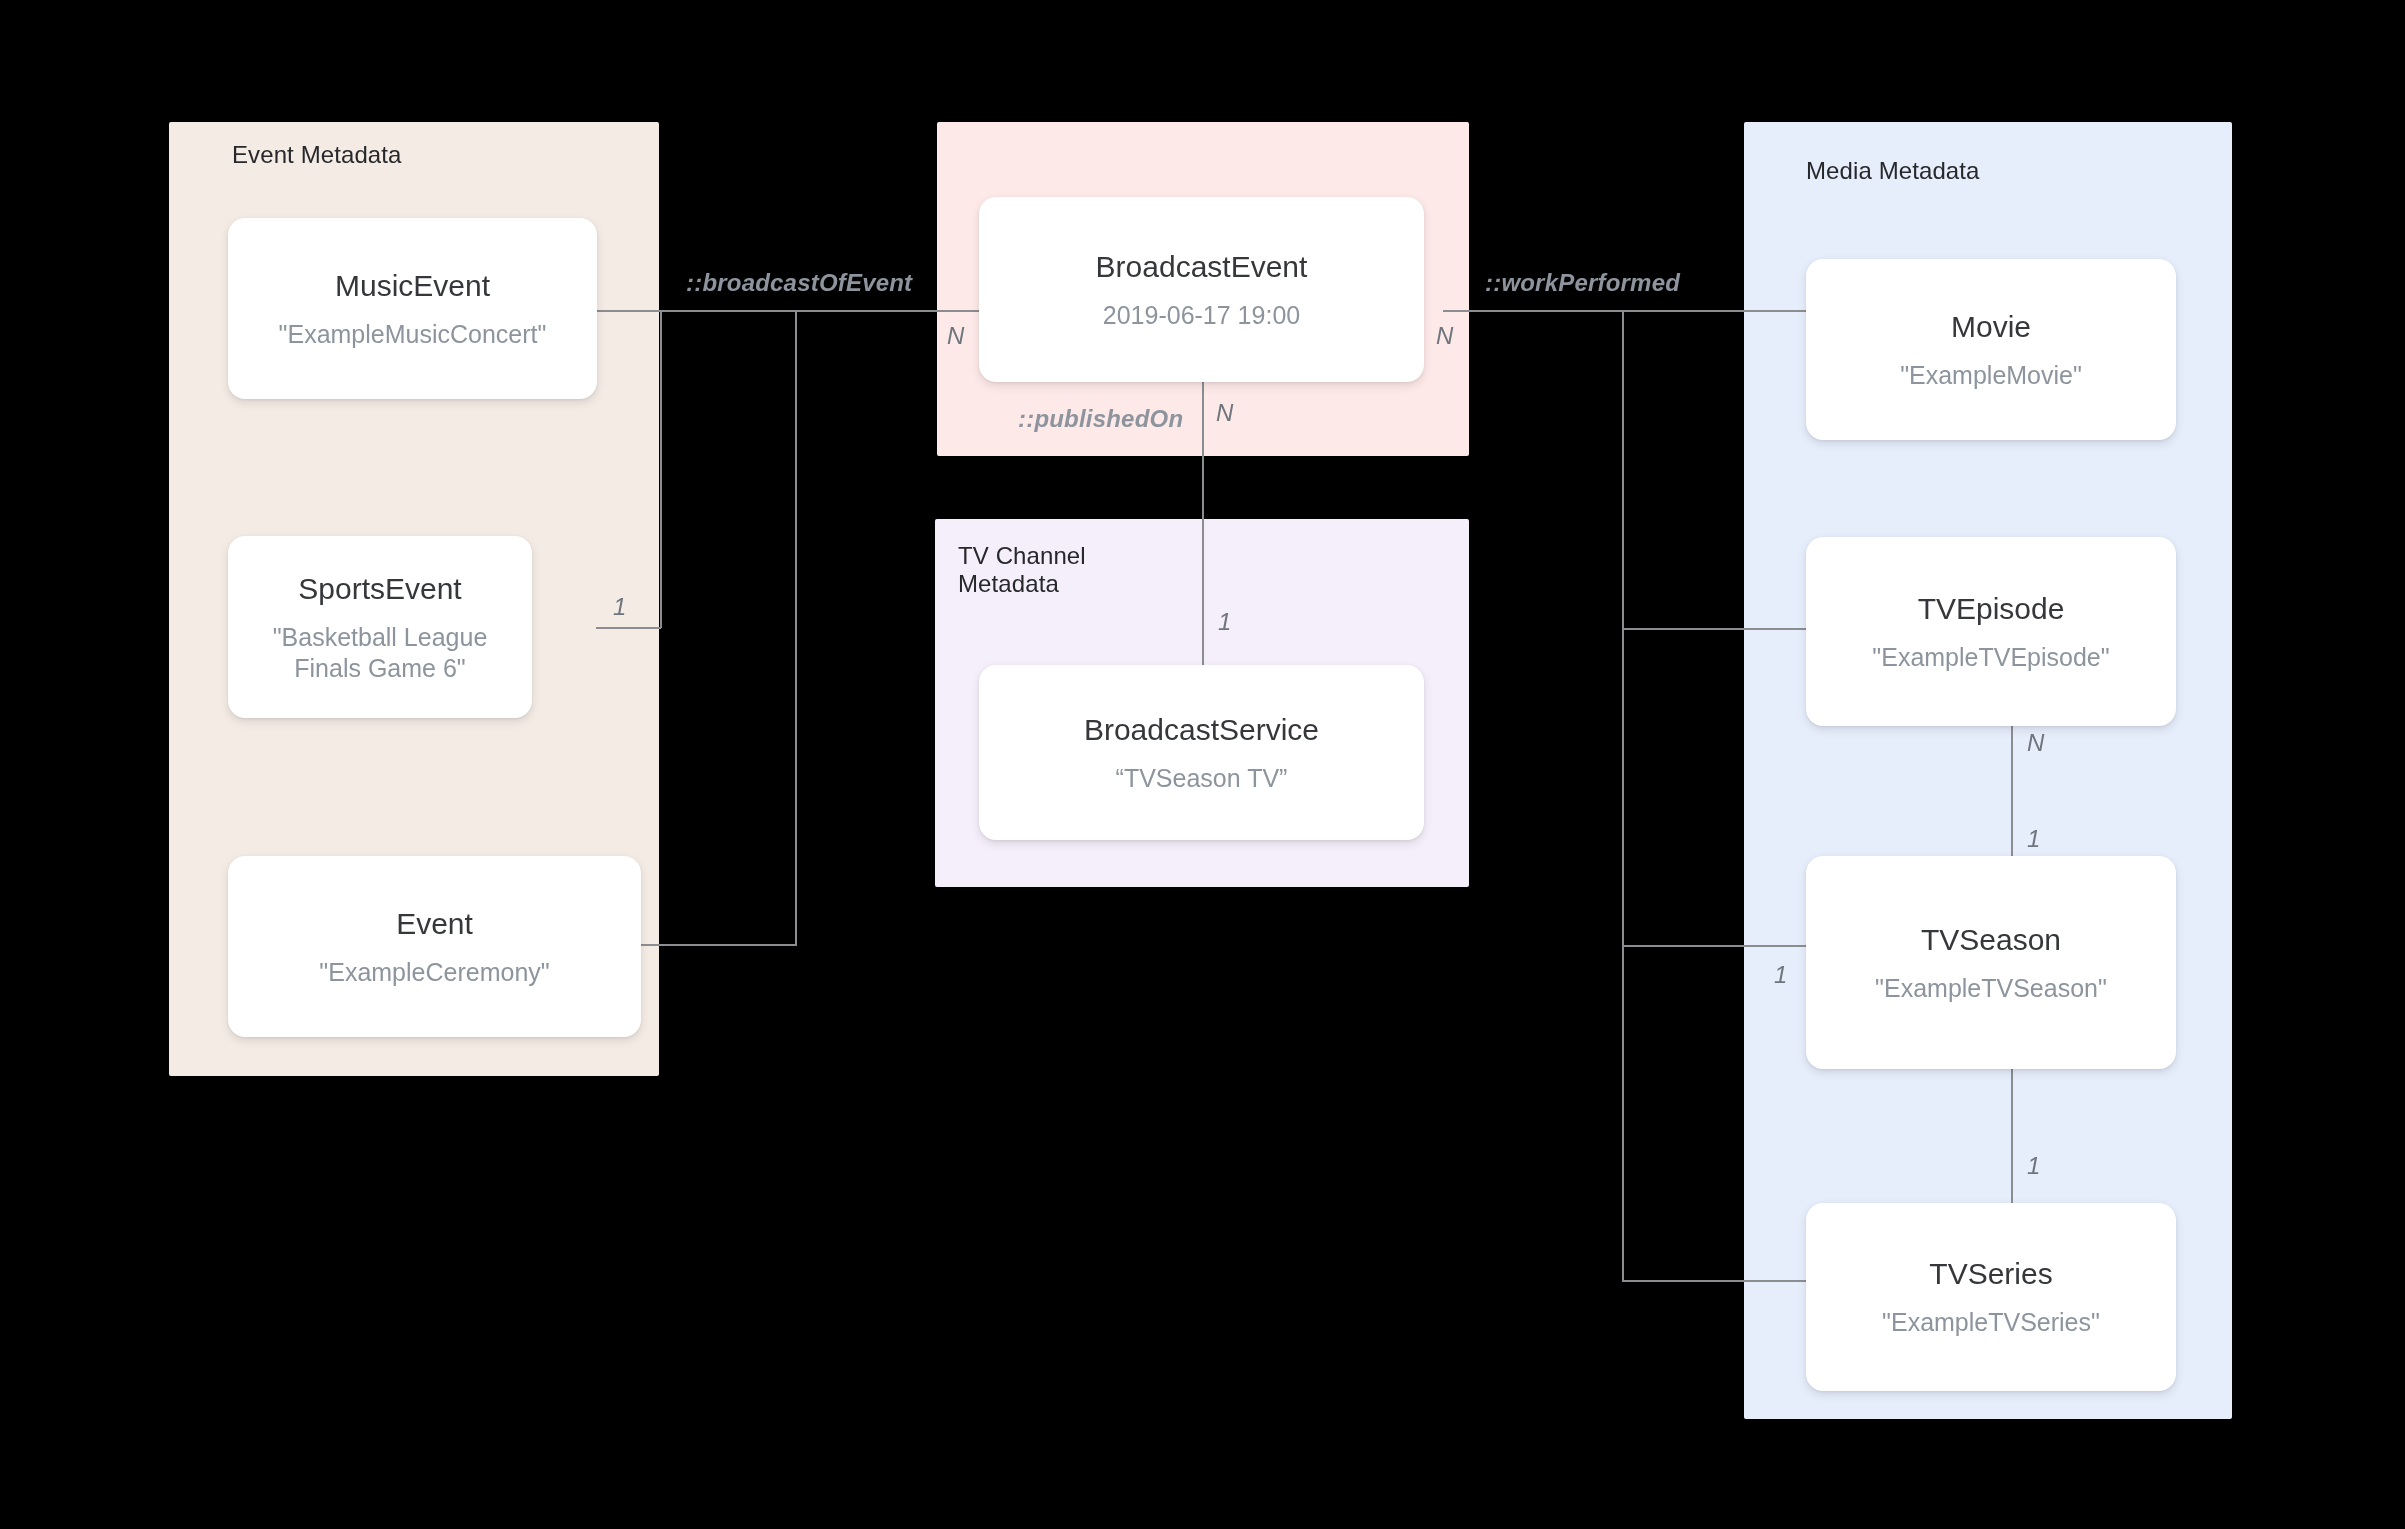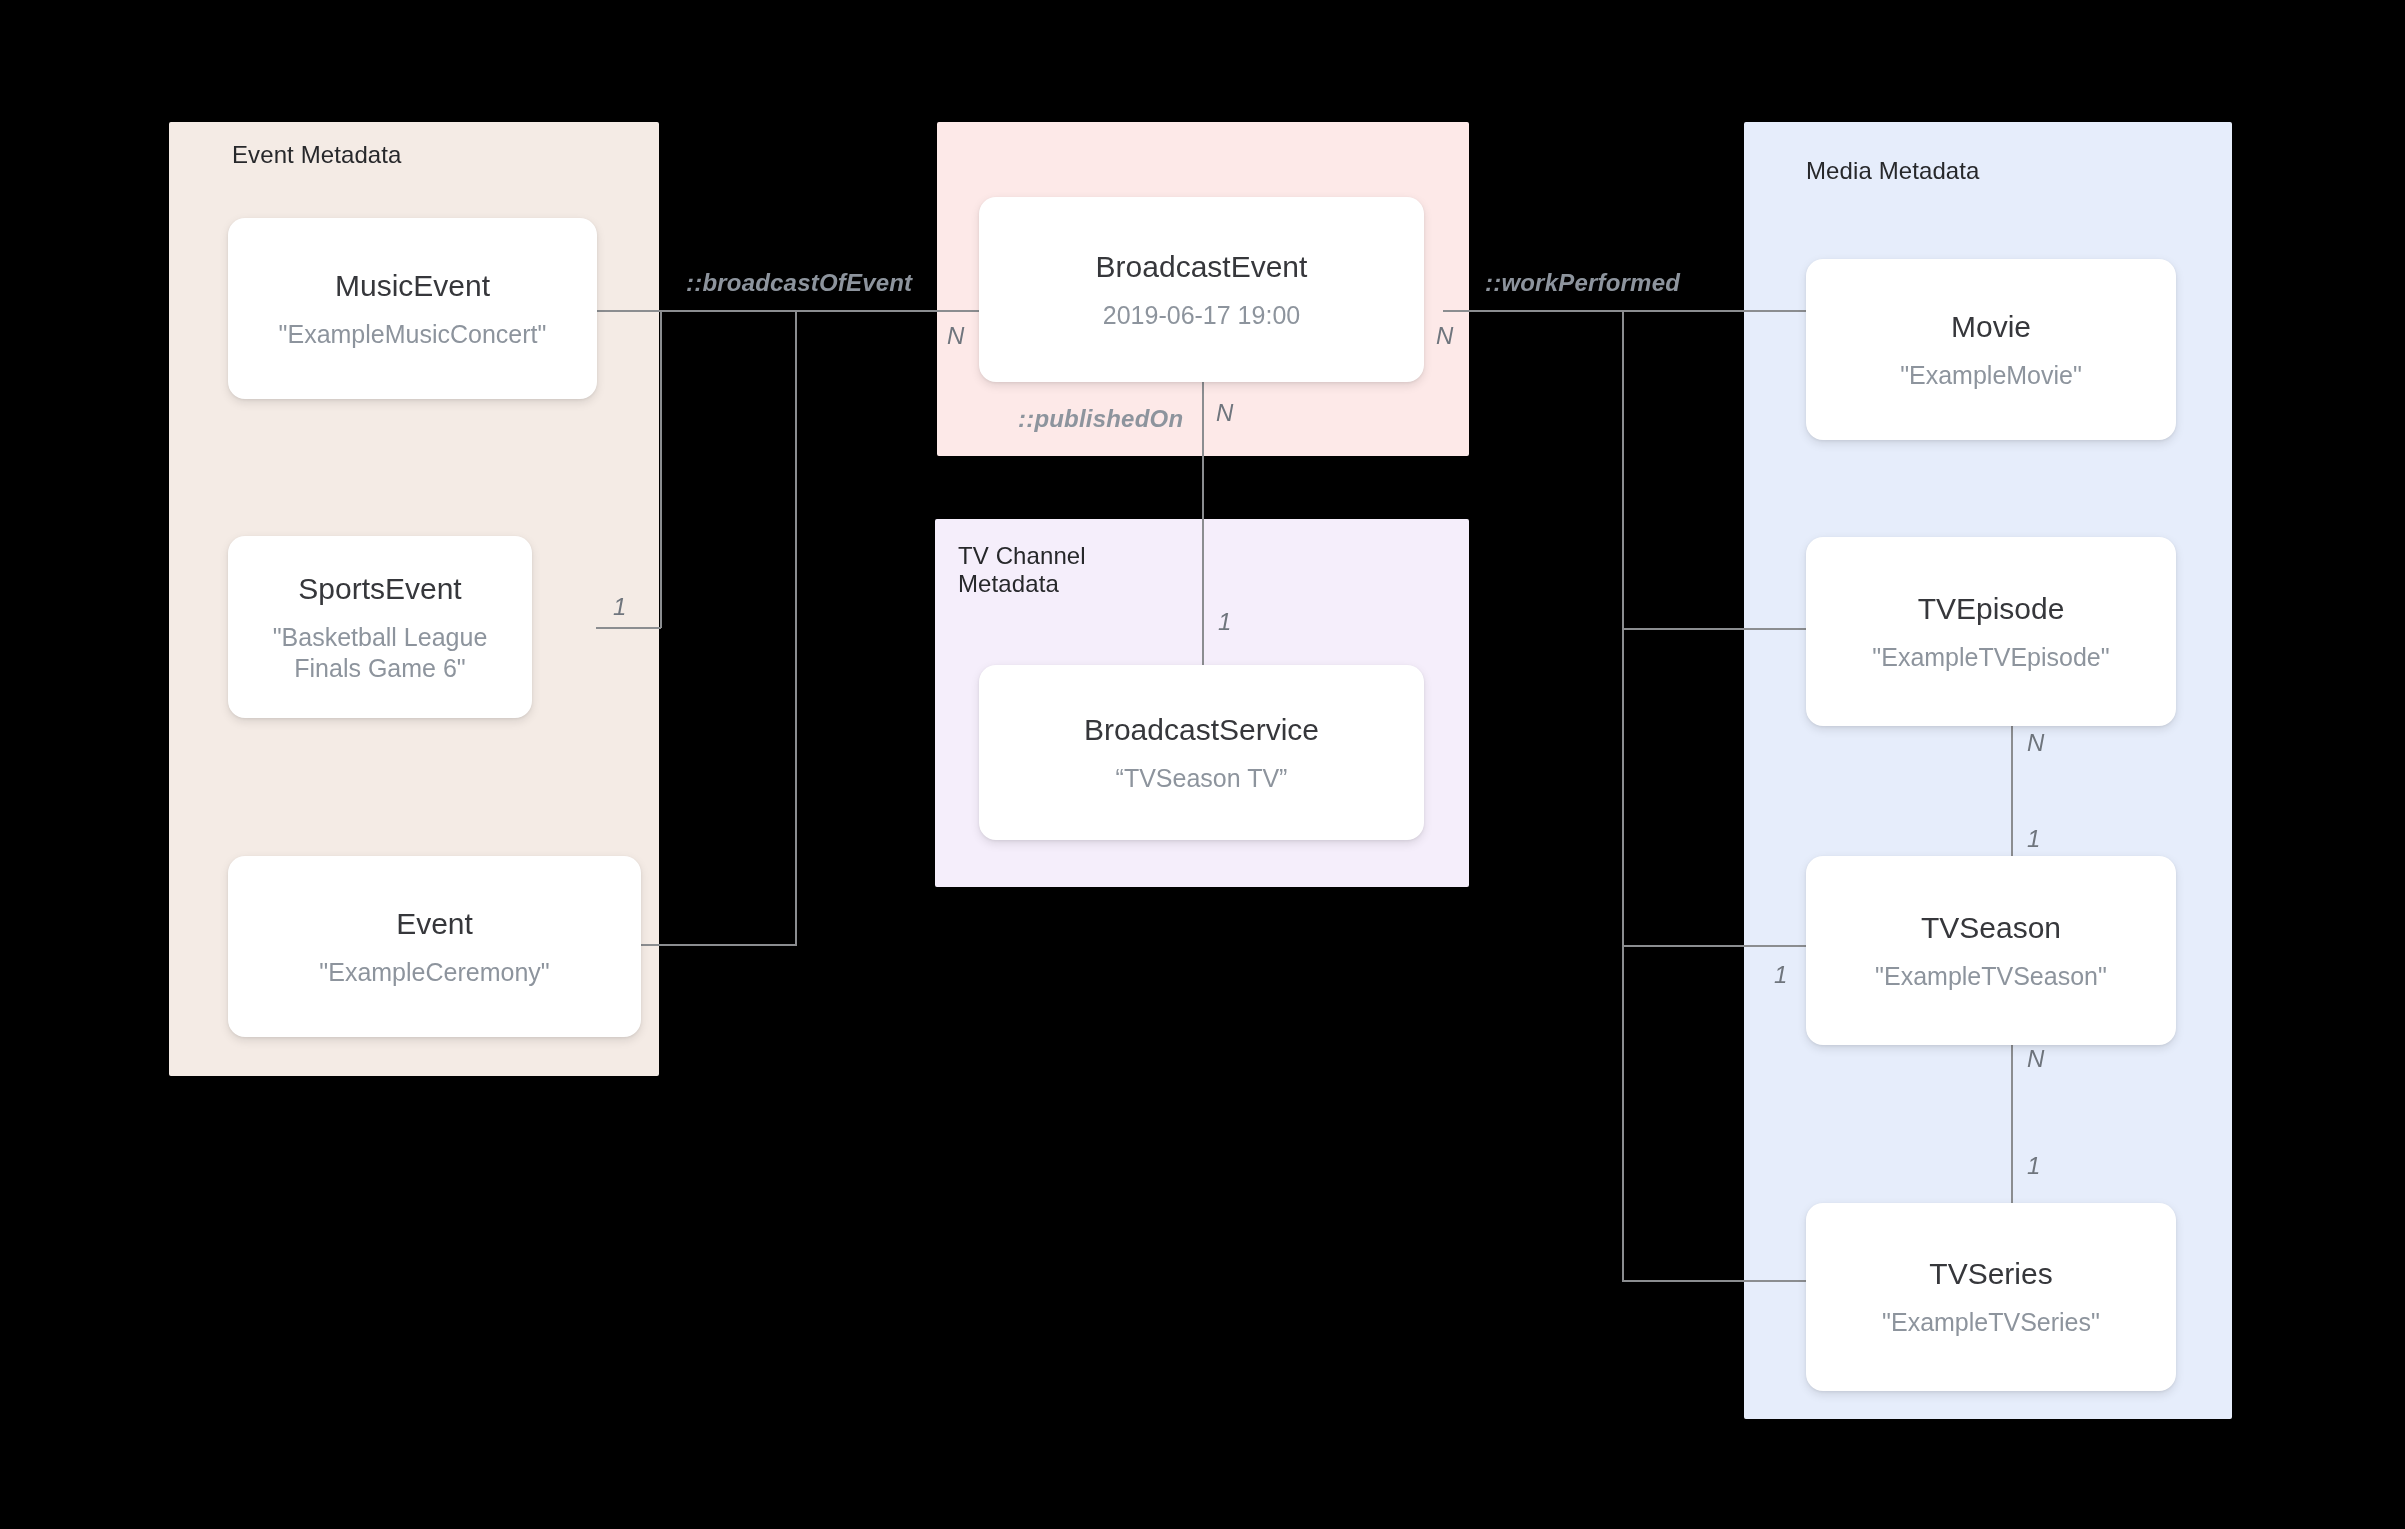--- a/index.html
+++ b/index.html
@@ -154,21 +154,21 @@
   <div class="node" style="left:1806px;top:219px;width:370px;height:181px;margin-top:40px;">
     <div class="n-title">Movie</div>
     <div class="n-sub">"ExampleMovie"</div>
   </div>
 
   <div class="node" style="left:1806px;top:537px;width:370px;height:189px;text-align:right;">
     <div class="n-title">TVEpisode</div>
     <div class="n-sub">"ExampleTVEpisode"</div>
   </div>
 
-  <div class="node" style="left:1806px;top:856px;width:370px;height:189px;">
+  <div class="node" style="left:1806px;top:856px;width:370px;height:213px;">
     <div class="n-title">TVSeason</div>
     <div class="n-sub">"ExampleTVSeason"</div>
   </div>
 
   <div class="node" style="left:1806px;top:1203px;width:370px;height:188px;">
     <div class="n-title">TVSeries</div>
     <div class="n-sub">"ExampleTVSeries"</div>
   </div>
 
 </div>

